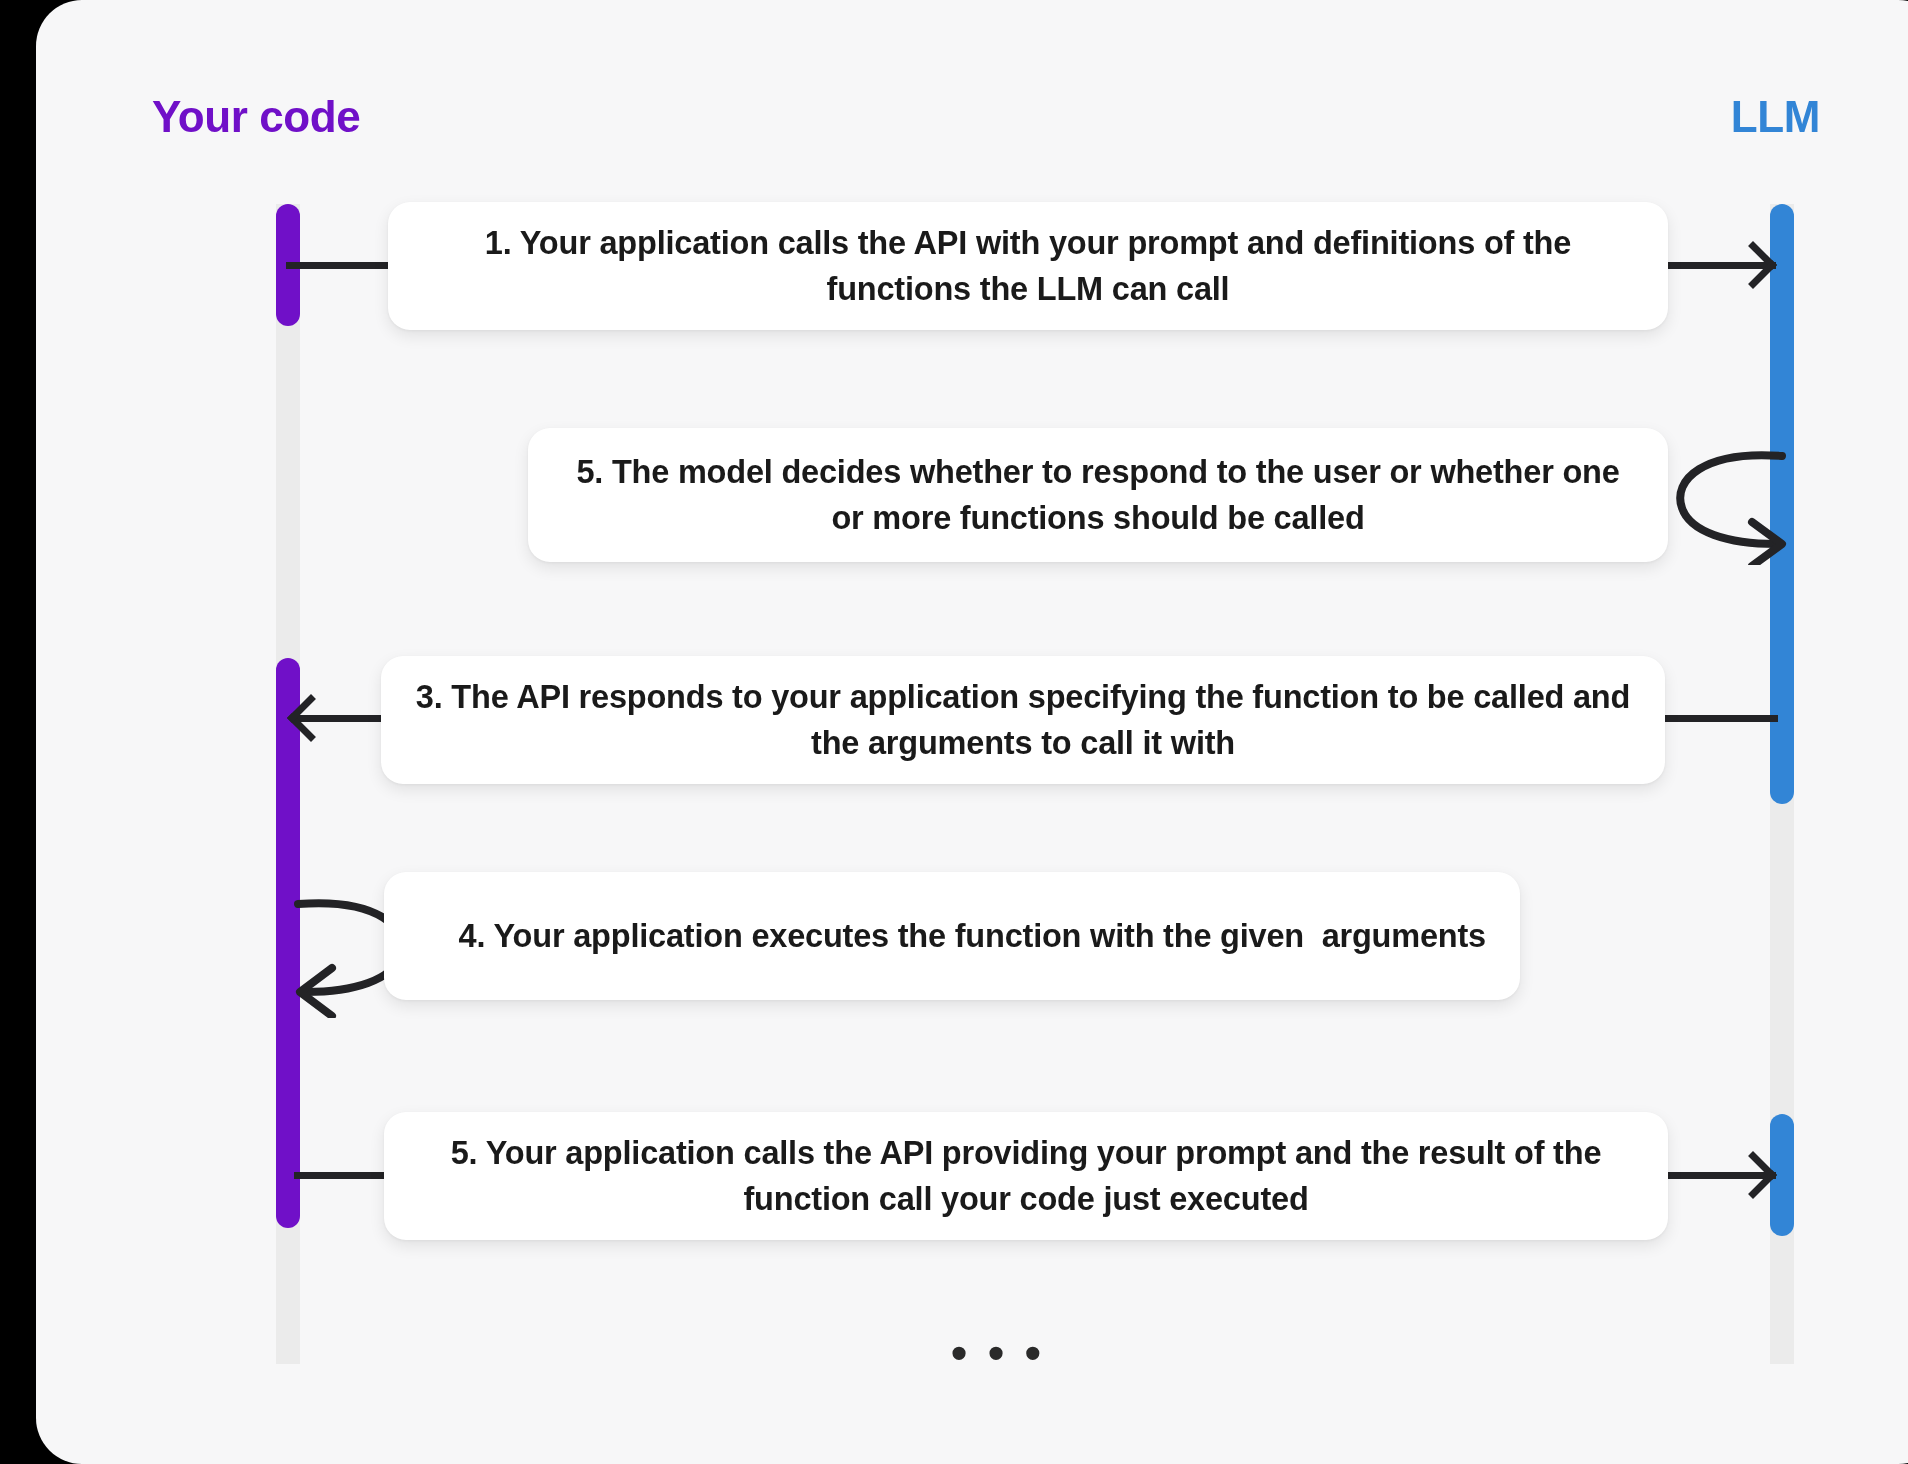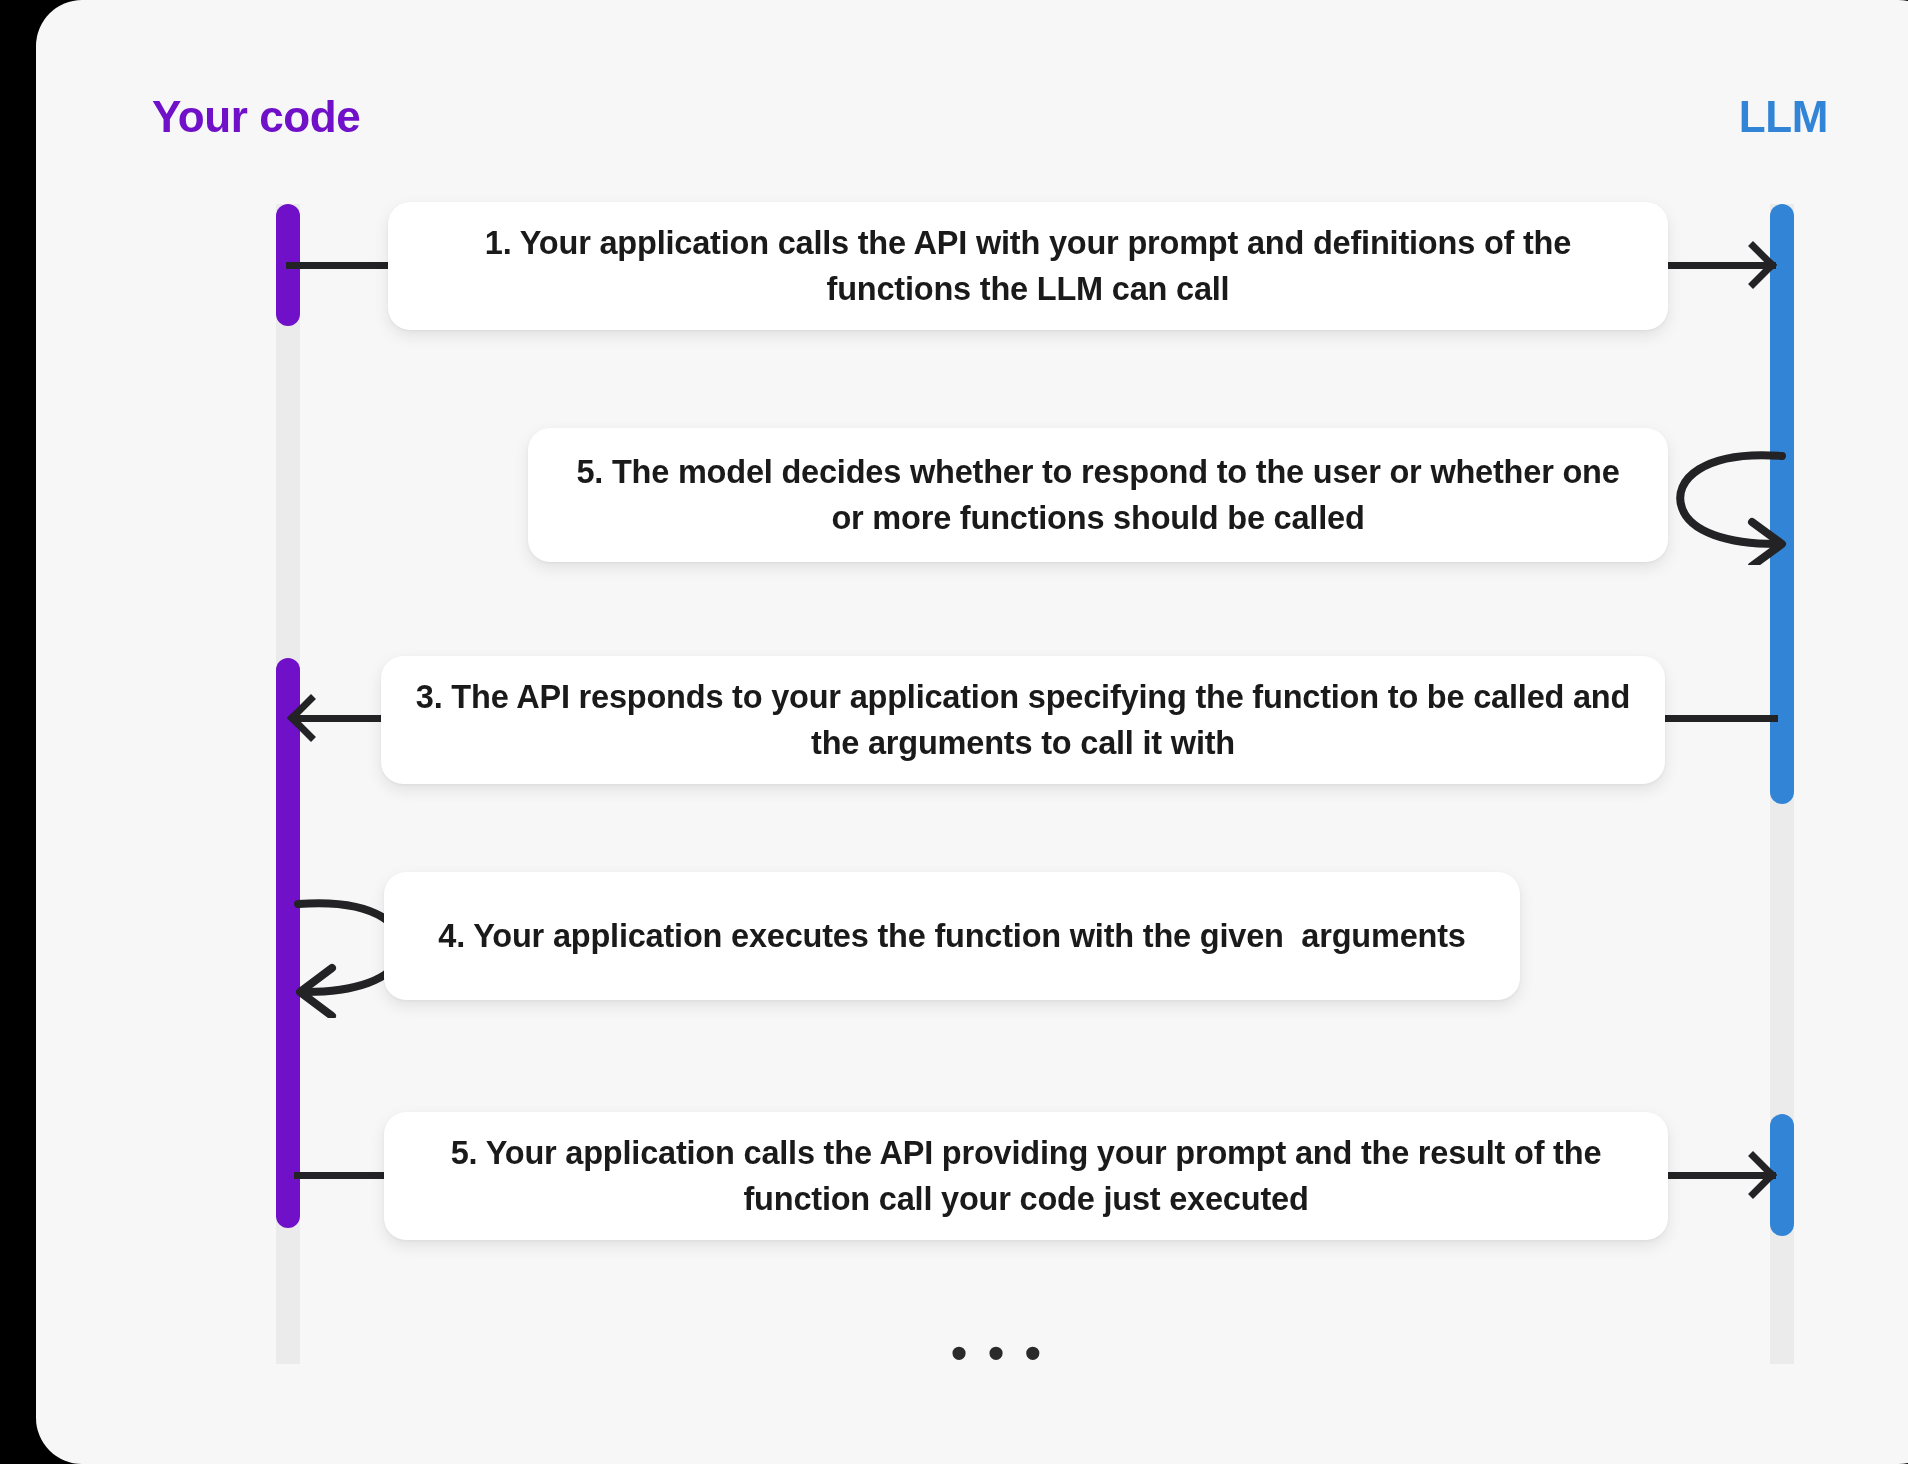--- a/index.html
+++ b/index.html
@@ -19,21 +19,21 @@
 
   
   .actor-label {
     position: absolute;
     font-size: 44px;
     font-weight: 700;
     letter-spacing: -0.4px;
     white-space: nowrap;
   }
   #label-left  { left: 116px;  top: 92px;  color: #7010c8; }
-  #label-right { right: 116px; top: 92px;  color: #3285d6; }
+  #label-right { right: 124px; top: 92px;  color: #3285d6; }
 
   
   .lifeline-track {
     position: absolute;
     width: 24px;
     background: #ebebeb;
   }
   #track-left  { left: 240px;  top: 204px; height: 1160px; }
   #track-right { left: 1734px; top: 204px; height: 1160px; }
 
@@ -48,21 +48,21 @@
   .act-right { left: 1734px; }
 
   
   .msg-box {
     position: absolute;
     background: #ffffff;
     border-radius: 22px;
     box-shadow: 0 6px 16px rgba(0,0,0,0.09), 0 1px 3px rgba(0,0,0,0.05);
     display: flex;
     align-items: center;
-    justify-content: center;
+    justify-content: flex-end;
     text-align: center;
     padding: 18px 34px;
   }
   .msg-text {
     font-size: 32.5px;
     font-weight: 700;
     line-height: 1.42;
     color: #1a1a1a;
     letter-spacing: -0.2px;
     white-space: pre-wrap;

